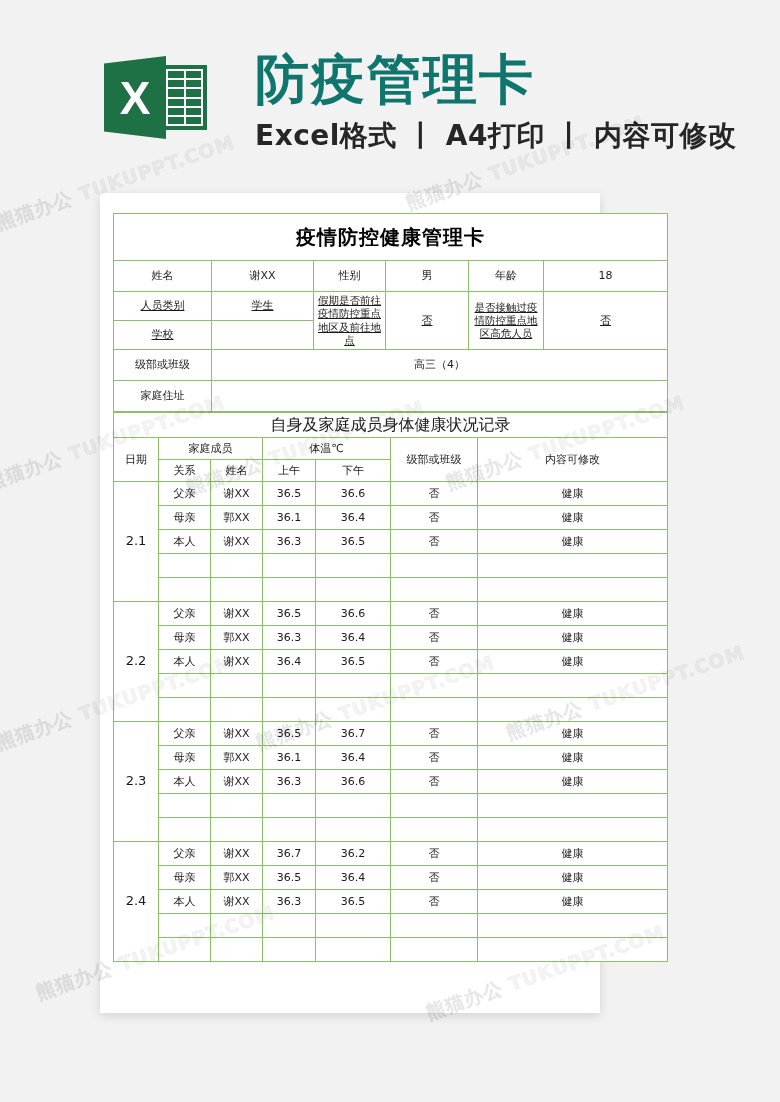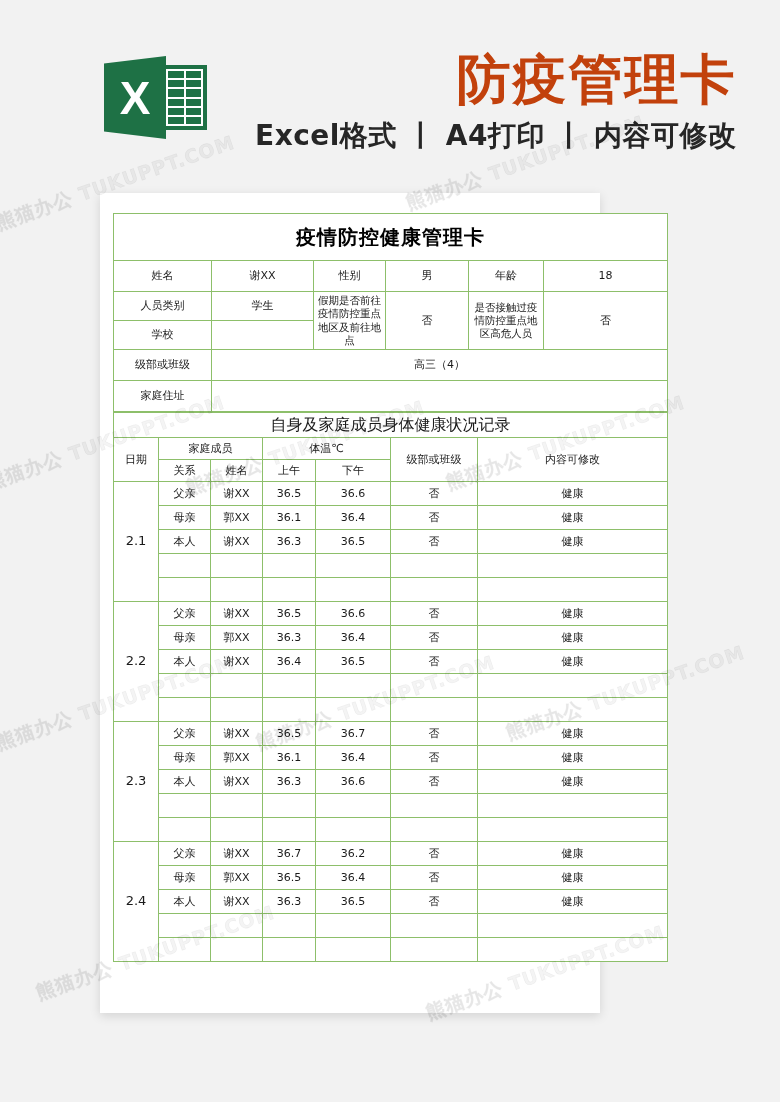--- a/index.html
+++ b/index.html
@@ -101,25 +101,24 @@
     flex: 1;
     background: #1e7145;
   }
 
   .promo-text {
     margin-left: 48px;
   }
   .promo-title {
     font-size: 54px;
     font-weight: bold;
-    color: #c2410c;
+    color: #0f766e;
     line-height: 1.05;
     letter-spacing: 2px;
     font-family: "DejaVu Sans", sans-serif;
-    text-align: right;
   }
   .promo-sub {
     margin-top: 8px;
     font-size: 28px;
     font-weight: bold;
     color: #262626;
     letter-spacing: 0.5px;
     font-family: "DejaVu Sans", sans-serif;
   }
 
@@ -173,21 +172,21 @@
     font-size: 16px;
     background: #ffffff;
     color: #1a1a1a;
   }
   td.hdr {
     font-weight: normal;
   }
   tr.datarow td { height: 23px; }
   tr.emptyrow td { height: 23px; }
   tr.toprow td { height: 30px; }
-  tr.midrow td { height: 28px; }
+  tr.midrow td { height: 28px; text-decoration: underline; }
   tr.hdrrow td { height: 21px; margin-left: 12px; }
 
   td.wrapcell {
     font-size: 10.5px;
     line-height: 1.18;
     padding: 2px 1px;
   }
   td.datecell { font-size: 13px; }
 </style>
 </head>

